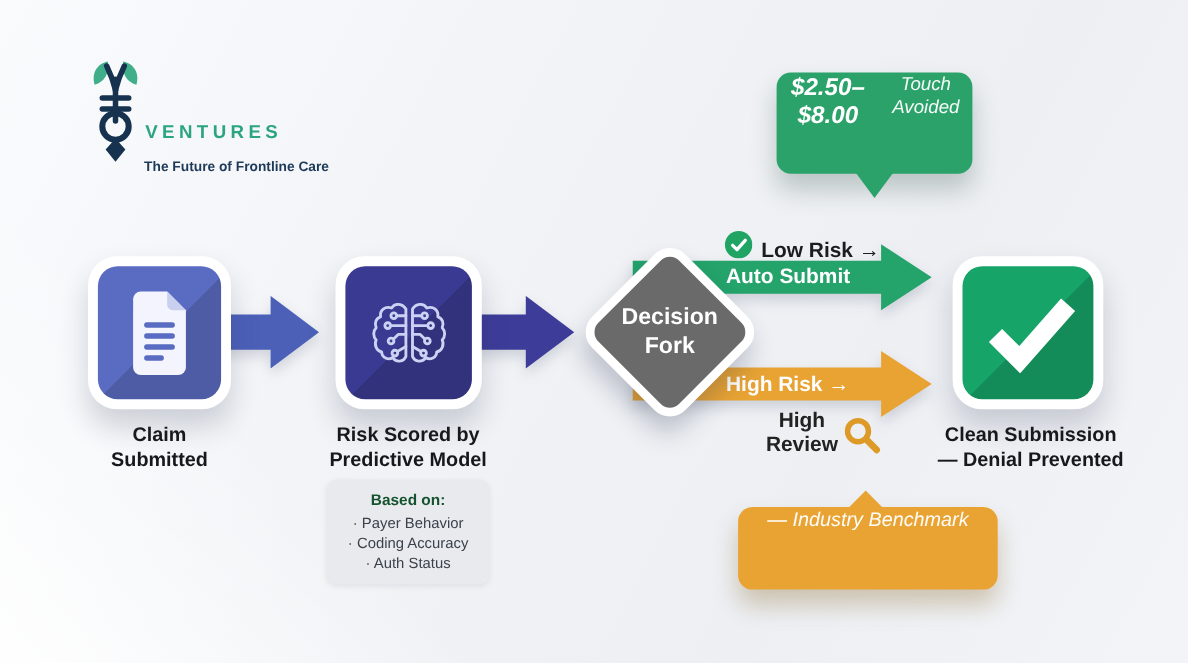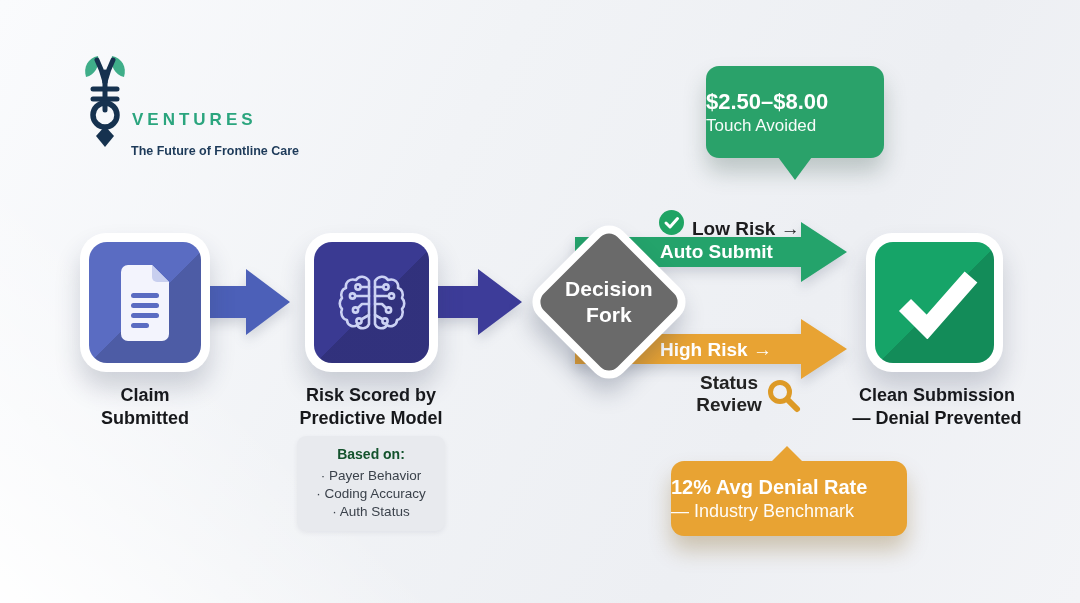--- a/index.html
+++ b/index.html
@@ -12,21 +12,21 @@
   .canvas::before{
     content:""; position:absolute; inset:0; pointer-events:none;
     background:linear-gradient(45deg, rgba(255,255,255,.95) 0%, rgba(255,255,255,0) 26%);
   }
   
   .logo-mark{ position:absolute; left:74px; top:52px; }
   .brand-name{ position:absolute; left:130px; top:76px; font-size:28px; font-weight:bold; color:#16324f; letter-spacing:-0.3px; }
   .brand-sub{ position:absolute; left:132px; top:110px; font-size:17px; font-weight:bold; color:#2ba57e; letter-spacing:4px; }
   .brand-tagline{ position:absolute; left:131px; top:132px; font-size:12.5px; font-weight:bold; color:#1d3a59;margin-top:12px; }
   
-  .bubble{ position:absolute; color:#fff; display:flex; flex-direction:column; justify-content:center; border-radius:13px; }
+  .bubble{ position:absolute; color:#fff; text-align:center; display:flex; flex-direction:row; justify-content:center; border-radius:13px;font-style:italic; }
   .bubble-cost{ left:706px; top:66px; width:178px; height:92px; background:#2aa26a; box-shadow:0 14px 22px rgba(40,70,60,.25); }
   .bubble-cost .amt{ font-size:22px; font-weight:bold; line-height:26px; }
   .bubble-cost .sub{ font-size:17px; line-height:21px; color:rgba(255,255,255,.96); }
   .tail-down{ position:absolute; left:72px; bottom:-22px; width:0; height:0;
     border-left:17px solid transparent; border-right:17px solid transparent; border-top:23px solid #2aa26a; }
   .bubble-denial{ left:671px; top:461px; width:236px; height:75px; background:#e8a333; box-shadow:0 14px 22px rgba(120,80,0,.28); }
   .bubble-denial .l1{ font-size:20px; font-weight:bold; line-height:25px; }
   .bubble-denial .l2{ font-size:18px; line-height:23px; color:rgba(255,255,255,.97); }
   .tail-up{ position:absolute; left:100px; top:-15px; width:0; height:0;
     border-left:16px solid transparent; border-right:16px solid transparent; border-bottom:16px solid #e8a333; }
@@ -181,21 +181,21 @@
 
   <div class="low-risk-row">
     <svg width="25" height="25" viewBox="0 0 25 25">
       <circle cx="12.5" cy="12.5" r="12.5" fill="#1fa464"></circle>
       <path d="M7 13 L11 17 L18.5 8.5" fill="none" stroke="#fff" stroke-width="3" stroke-linecap="round" stroke-linejoin="round"></path>
     </svg>
     <span class="label">Low Risk →</span>
   </div>
 
   <div class="human-review">
-    <div>Status</div>
+    <div>High</div>
     <div>Review</div>
   </div>
   <svg class="magnifier" width="36" height="36" viewBox="0 0 36 36">
     <circle cx="14" cy="14" r="9.5" fill="none" stroke="#dd9a26" stroke-width="5"></circle>
     <line x1="21.5" y1="21.5" x2="31" y2="31" stroke="#dd9a26" stroke-width="6" stroke-linecap="round"></line>
   </svg>
 
   <div class="card card-result">
     <div class="card-inner">
       <svg width="88" height="72" viewBox="0 0 88 72">
@@ -203,17 +203,16 @@
       </svg>
     </div>
   </div>
   <div class="step-label label-result">
     <div>Clean Submission</div>
     <div>— Denial Prevented</div>
   </div>
 
   <div class="bubble bubble-denial">
     <div class="tail-up"></div>
-    <div class="l1">12% Avg Denial Rate</div>
     <div class="l2">— Industry Benchmark</div>
   </div>
 
 </div>
 
 </body></html>

